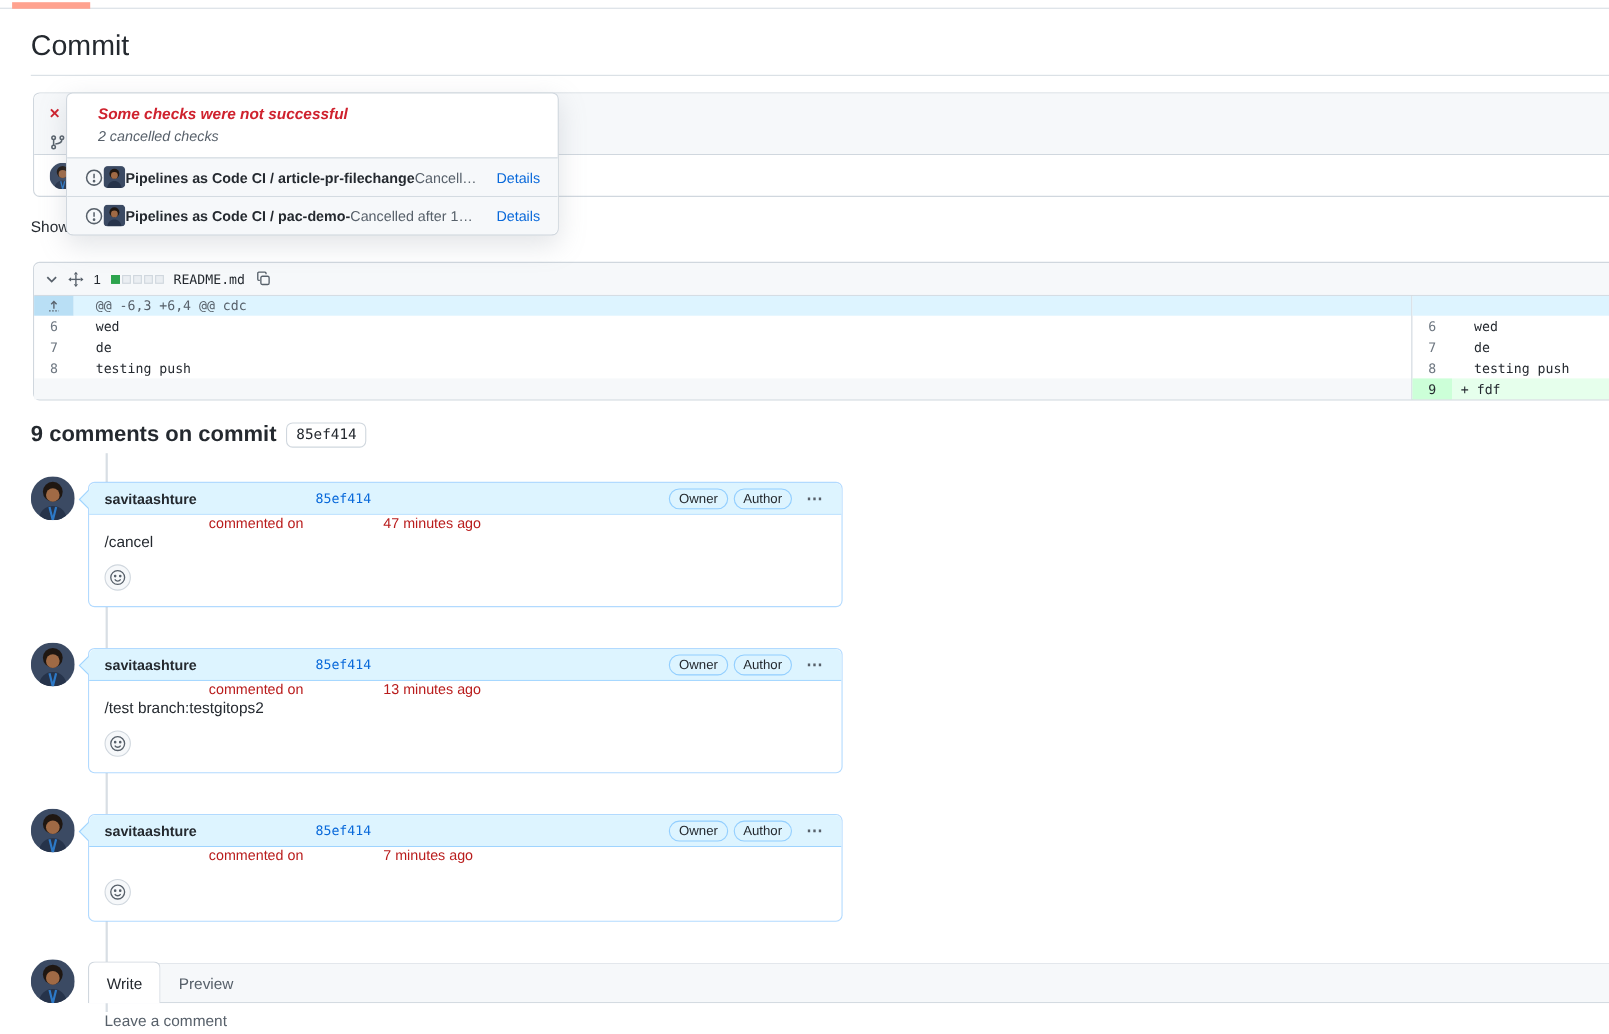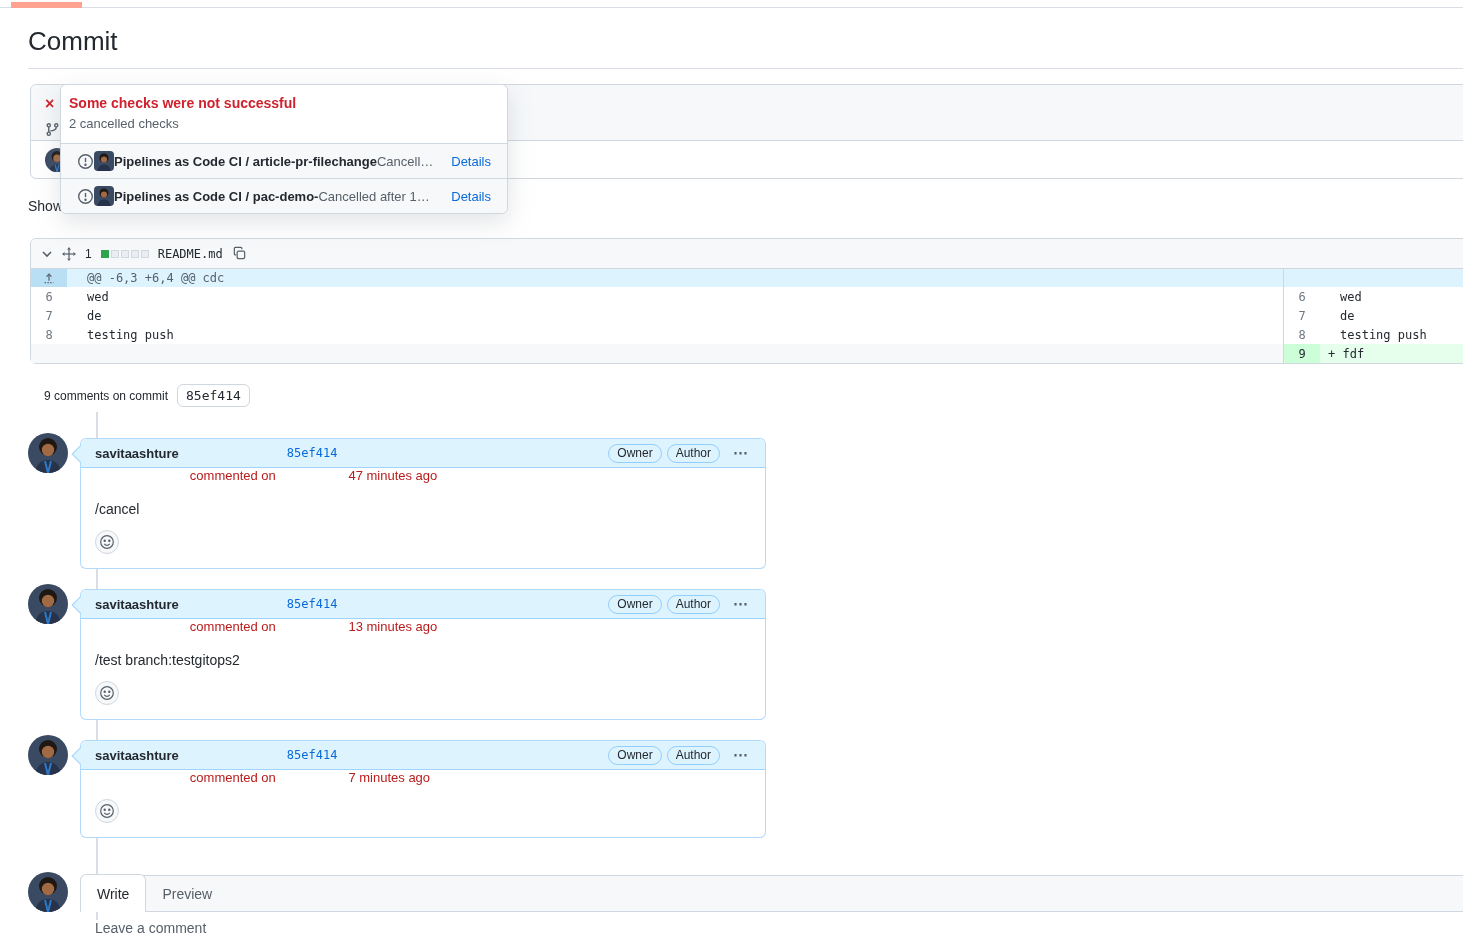--- a/index.html
+++ b/index.html
@@ -25,21 +25,21 @@
   .sb-title { font-weight:600; font-size:15px; }
   .sb-row2 { display:flex; align-items:center; gap:6px; height:22px; margin-top:2px; }
   .sb-branch { font-size:13px; color:#24292f; }
   .sb-body { height:37px; display:flex; align-items:center; padding-left:14px; }
   .avatar { border-radius:50%; overflow:hidden; display:inline-block; flex:none; }
   .avatar svg { display:block; }
 
   
   .popover { position:absolute; left:60px; top:84px; width:448px; background:#fff;
     border:1px solid #d0d7de; border-radius:6px; box-shadow:0 8px 24px rgba(140,149,159,.25); z-index:10; }
-  .pop-head { padding:10px 16px 12px 8px; }
+  .pop-head { padding:10px 16px 12px 28px;font-style:italic; }
   .pop-title { color:#cf222e; font-weight:700; font-size:14px; }
   .pop-sub { color:#57606a; font-size:13px; margin-top:5px; }
   .pop-row { display:flex; align-items:center; gap:0; height:35px;
     border-top:1px solid #d0d7de; background:#f6f8fa; padding:0 16px; }
   .pop-row:last-child { border-radius:0 0 6px 6px; }
   .check-avatar { width:20px; height:20px; border-radius:4px; overflow:hidden; flex:none; }
   .check-avatar svg { display:block; }
   .check-name { font-weight:700; font-size:13px; white-space:nowrap; }
   .check-status { color:#57606a; font-size:13px; white-space:nowrap; }
   .details-link { margin-left:auto; color:#0969da; font-size:13px; text-decoration:none; }
@@ -65,21 +65,21 @@
     display:flex; align-items:center; justify-content:center; cursor:pointer; }
   .code { padding-left:20px; white-space:pre; color:#24292f; flex:1; align-self:stretch; display:flex; align-items:center; }
   .hunk .gut { background:#b9dff5; }
   .hunk .code { background:#ddf4ff; color:#57606a; }
   .filler { background:#f6f8fa; align-self:stretch; flex:1; }
   .add-row .gut { background:#ccffd8; color:#24292f; }
   .add-row .code { background:#e6ffec; padding-left:8px; }
 
   
   .comments-heading { position:absolute; left:28px; top:384px; display:flex; align-items:center; gap:9px; }
-  .comments-heading .txt { font-size:12px; font-weight:400;margin-left:16px; }
+  .comments-heading .txt { font-size:20px; font-weight:700; }
   .sha-chip { border:1px solid #d0d7de; border-radius:6px; padding:3px 8px; font-size:13px; color:#24292f; }
 
   .timeline { position:absolute; left:96px; top:412px; width:2px; height:528px; background:#d8dee4; z-index:0; }
 
   
   .comment { position:absolute; left:28px; width:738px; z-index:1; }
   .c1 { top:433px; } .c2 { top:584px; } .c3 { top:735px; }
   .comment-box { margin-left:52px; margin-top:5px; border:1px solid rgba(84,174,255,.45);
     border-radius:6px; background:#fff; position:relative; }
   .comment-avatar { position:absolute; left:0; top:0; }
@@ -89,21 +89,21 @@
   .comment-header { height:29px; background:#ddf4ff; border-bottom:1px solid rgba(84,174,255,.45);
     border-radius:6px 6px 0 0; display:flex; align-items:center; padding:0 8px 0 14px; gap:11px; font-size:13px; }
   .c-author { font-weight:700; color:#24292f; }
   .c-muted { color:#b91c1c;margin-top:44px; }
   .c-sha { color:#0969da; font-size:12px; text-decoration:none; }
   .c-right { margin-left:auto; display:flex; align-items:center; gap:5px; }
   .badge { border:1px solid rgba(84,174,255,.55); border-radius:999px; padding:1px 8px 2px;
     font-size:12px; color:#24292f; background:transparent; }
   .kebab { color:#57606a; font-size:15px; font-weight:700; letter-spacing:1px; padding:0 8px; cursor:pointer; background:none; border:none; }
   .comment-body { padding:16px 14px 14px; }
-  .comment-text { font-size:14px;margin-top:17px; }
+  .comment-text { font-size:14px; }
   .emoji-btn { margin-top:13px; width:24px; height:24px; border-radius:50%;
     border:1px solid #d0d7de; background:#f6f8fa; display:flex; align-items:center; justify-content:center; cursor:pointer; }
 
   
   .form-block { position:absolute; left:28px; top:872px; width:1435px; z-index:1; }
   .form-box { margin-left:52px; margin-top:3px; }
   .tab-nav { background:#f6f8fa; border:1px solid #d0d7de; border-right:none;
     border-radius:6px 0 0 0; height:37px; display:flex; align-items:flex-end; }
   .tab { padding:9px 16px; font-size:14px; color:#57606a; background:none; border:none; cursor:pointer; }
   .tab.active { background:#fff; color:#24292f; border:1px solid #d0d7de; border-bottom:none;

